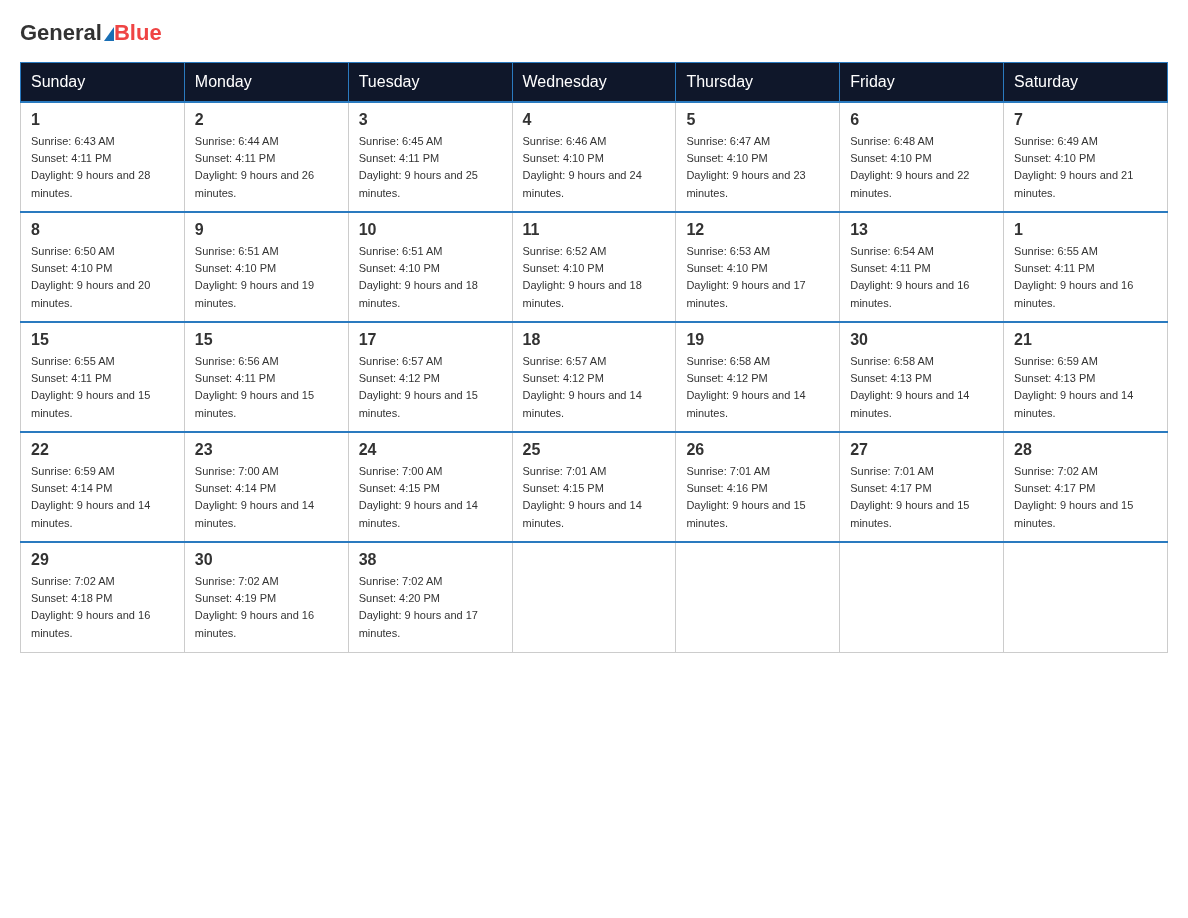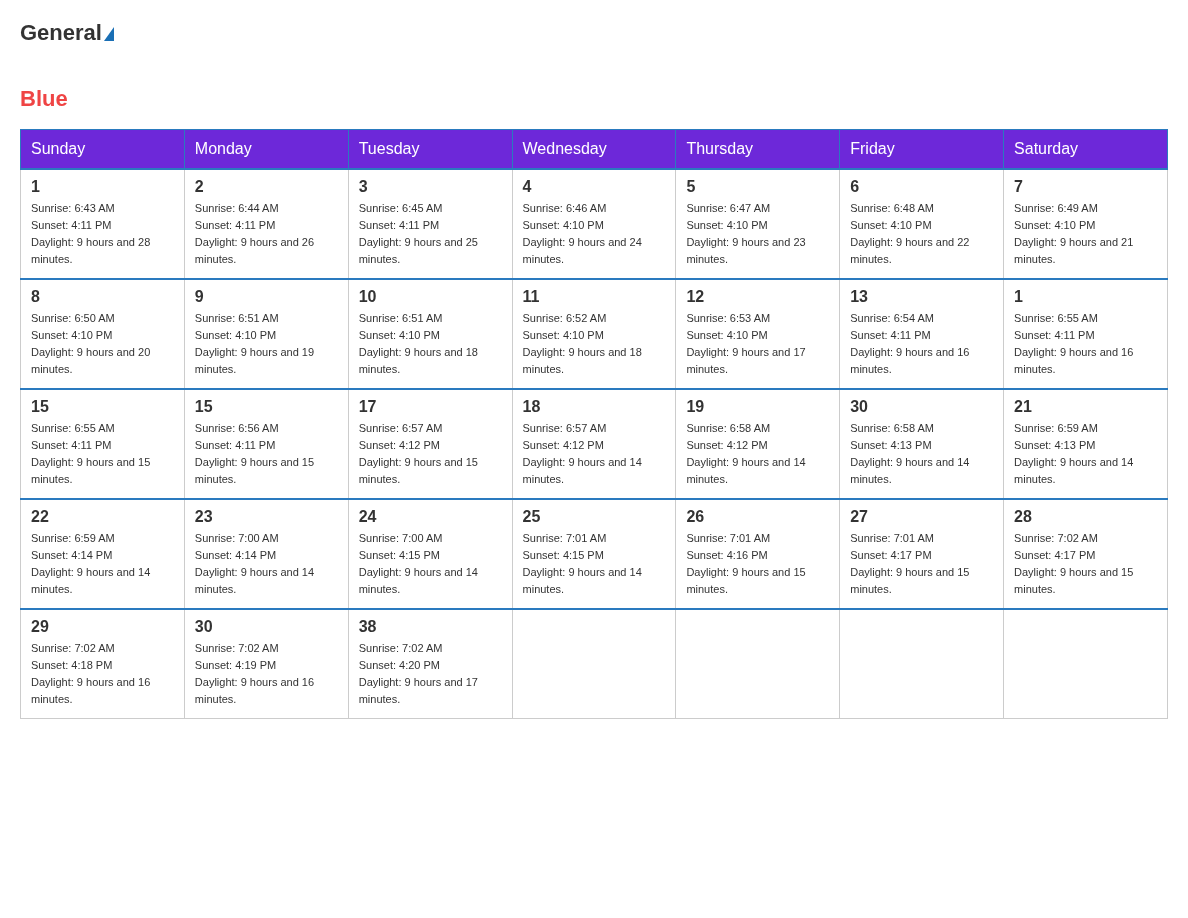--- a/index.html
+++ b/index.html
@@ -11,25 +11,23 @@
       min-height: 918px;
     }
     .header {
       display: flex;
       justify-content: space-between;
       align-items: flex-start;
       margin-bottom: 16px;
     }
     .logo {
       display: flex;
-      flex-direction: column;
       font-size: 22px;
       font-weight: bold;
       line-height: 1.2;
-      gap: 40px;
     }
     .logo-general { color: #333; }
     .logo-blue { color: #ef4444; }
     .logo-triangle {
       display: inline-block;
       width: 0;
       height: 0;
       border-left: 10px solid transparent;
       border-bottom: 14px solid #1a6fb5;
       margin-left: 2px;
@@ -49,21 +47,21 @@
       font-weight: normal;
       color: #444;
       margin-top: 4px;
     }
     table {
       width: 100%;
       border-collapse: collapse;
       table-layout: fixed;
     }
     thead tr {
-      background-color: #6d28d9;
+      background-color: #0f172a;
     }
     thead th {
       color: #fff;
       padding: 10px 10px;
       font-size: 16px;
       font-weight: normal;
       text-align: left;
       border: 1px solid #2a7abf;
     }
     tbody td {

